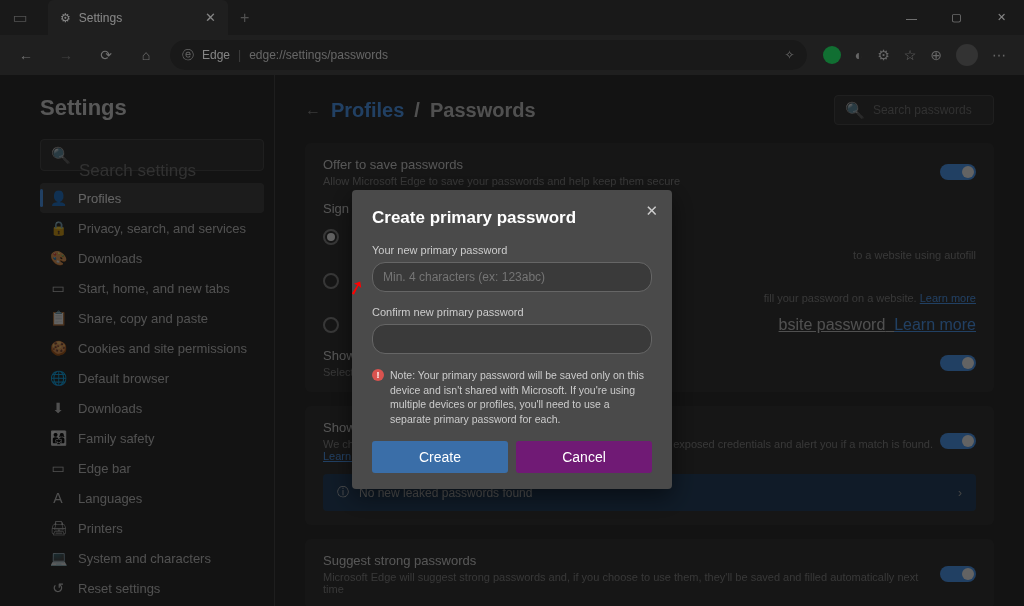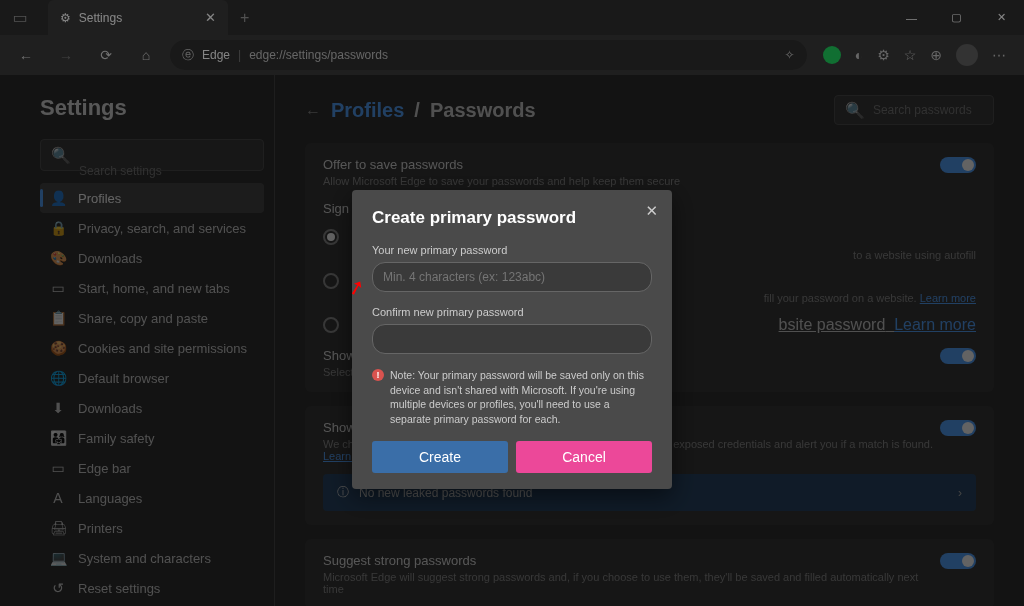--- a/index.html
+++ b/index.html
@@ -15,36 +15,36 @@
 .edge-label { color: #ddd; }
 .url-sep { color: #666; }
 .toolbar-icons { display: flex; gap: 14px; align-items: center; padding: 0 8px; }
 .toolbar-icons span { color: #aaa; font-size: 14px; }
 .green-circle { width: 18px; height: 18px; background: #1db954; border-radius: 50%; }
 .avatar { width: 22px; height: 22px; background: #555; border-radius: 50%; }
 .main { display: flex; height: calc(100% - 75px); }
 .sidebar { width: 275px; padding: 20px 10px 10px 40px; border-right: 1px solid #404040; }
 .sidebar h1 { font-size: 22px; font-weight: 600; margin-bottom: 18px; }
 .search-settings { background: #2d2d2d; border: 1px solid #444; border-radius: 4px; height: 32px; display: flex; align-items: center; padding: 0 10px; gap: 8px; margin-bottom: 12px; }
-.search-settings input { background: none; border: none; color: #0ea5e9; font-size: 12px; outline: none; flex: 1; margin-top: 32px; }
+.search-settings input { background: none; border: none; color: #0ea5e9; font-size: 17px; outline: none; flex: 1; margin-top: 32px; }
 .nav-list { list-style: none; }
 .nav-list li { display: flex; align-items: center; gap: 12px; padding: 7px 10px; font-size: 13px; color: #ccc; border-radius: 4px; cursor: pointer; }
 .nav-list li.active { background: #3d3d3d; position: relative; color: #fff; }
 .nav-list li.active::before { content: ''; position: absolute; left: 0; top: 20%; bottom: 20%; width: 3px; background: #4a9eff; border-radius: 2px; }
 .nav-list li .nav-icon { width: 16px; text-align: center; font-size: 14px; }
 .content { flex: 1; padding: 20px 30px; overflow-y: auto; }
 .breadcrumb { display: flex; align-items: center; gap: 10px; margin-bottom: 18px; }
 .back-arrow { color: #888; font-size: 16px; }
 .bc-profiles { color: #4a9eff; font-size: 20px; font-weight: 600; }
 .bc-sep { color: #ccc; font-size: 20px; font-weight: 600; }
 .bc-current { color: #ccc; font-size: 20px; font-weight: 600; }
 .search-pw { margin-left: auto; background: #2d2d2d; border: 1px solid #444; border-radius: 4px; height: 30px; display: flex; align-items: center; padding: 0 10px; gap: 8px; width: 160px; }
 .search-pw input { background: none; border: none; color: #aaa; font-size: 12px; outline: none; width: 100%; }
 .card { background: #2b2b2b; border-radius: 6px; padding: 14px 18px; margin-bottom: 14px; }
-.setting-row { display: flex; align-items: flex-start; gap: 3px; }
+.setting-row { display: flex; align-items: center; gap: 3px; }
 .setting-text { flex: 1; }
 .setting-title { font-size: 13px; color: #ddd; }
 .setting-desc { font-size: 11px; color: #888; margin-top: 3px; }
 .setting-desc a { color: #4a9eff; text-decoration: underline; }
 .toggle { width: 36px; height: 16px; background: #4a9eff; border-radius: 10px; position: relative; flex-shrink: 0; }
 .toggle::after { content: ''; position: absolute; width: 12px; height: 12px; background: #fff; border-radius: 50%; top: 2px; right: 2px; }
 .radio-row { display: flex; align-items: center; gap: 10px; margin-top: 12px; }
 .radio { width: 16px; height: 16px; border: 2px solid #888; border-radius: 50%; flex-shrink: 0; }
 .radio.selected::after { content: ''; display: block; width: 8px; height: 8px; background: #fff; border-radius: 50%; margin: 2px; }
 .radio-label { font-size: 16px; color: #ccc; text-decoration: underline; }
@@ -54,21 +54,21 @@
 .dialog { background: #4a4a4a; width: 320px; border-radius: 4px; padding: 18px 20px 16px; box-shadow: 0 8px 24px rgba(0,0,0,0.5); position: relative; }
 .dialog-close { position: absolute; top: 12px; right: 14px; color: #ccc; font-size: 15px; cursor: pointer; }
 .dialog h2 { font-size: 17px; font-weight: 600; color: #fff; margin-bottom: 16px; }
 .dialog label { font-size: 11px; color: #ccc; display: block; margin-bottom: 6px; }
 .dialog input { width: 100%; background: #3a3a3a; border: 1px solid #666; border-radius: 13px; padding: 7px 10px; color: #aaa; font-size: 12px; margin-bottom: 14px; outline: none; }
 .dialog-note { font-size: 10.5px; color: #ccc; line-height: 1.4; margin-bottom: 14px; display: flex; gap: 6px; }
 .note-icon { width: 12px; height: 12px; background: #d9534f; border-radius: 50%; flex-shrink: 0; display: flex; align-items: center; justify-content: center; font-size: 9px; color: #fff; font-weight: bold; margin-top: 1px; }
 .dialog-buttons { display: flex; gap: 8px; }
 .dialog-buttons button { flex: 1; padding: 8px; border: none; border-radius: 3px; font-size: 14px; cursor: pointer; }
 .btn-create { background: #3a6ea8; color: #fff; }
-.btn-cancel { background: #ec4899; color: #fff; }
+.btn-cancel { background: #701a75; color: #fff; }
 .arrow-pointer { position: absolute; left: 348px; top: 275px; color: #ff0000; font-size: 20px; z-index: 100; transform: rotate(-15deg); }
 .dim { opacity: 0.6; }
 </style>
 </head>
 <body>
 
 <div class="titlebar">
   <span style="width:40px;text-align:center;color:#888;">▭</span>
   <div class="tab">
     <span>⚙</span>

